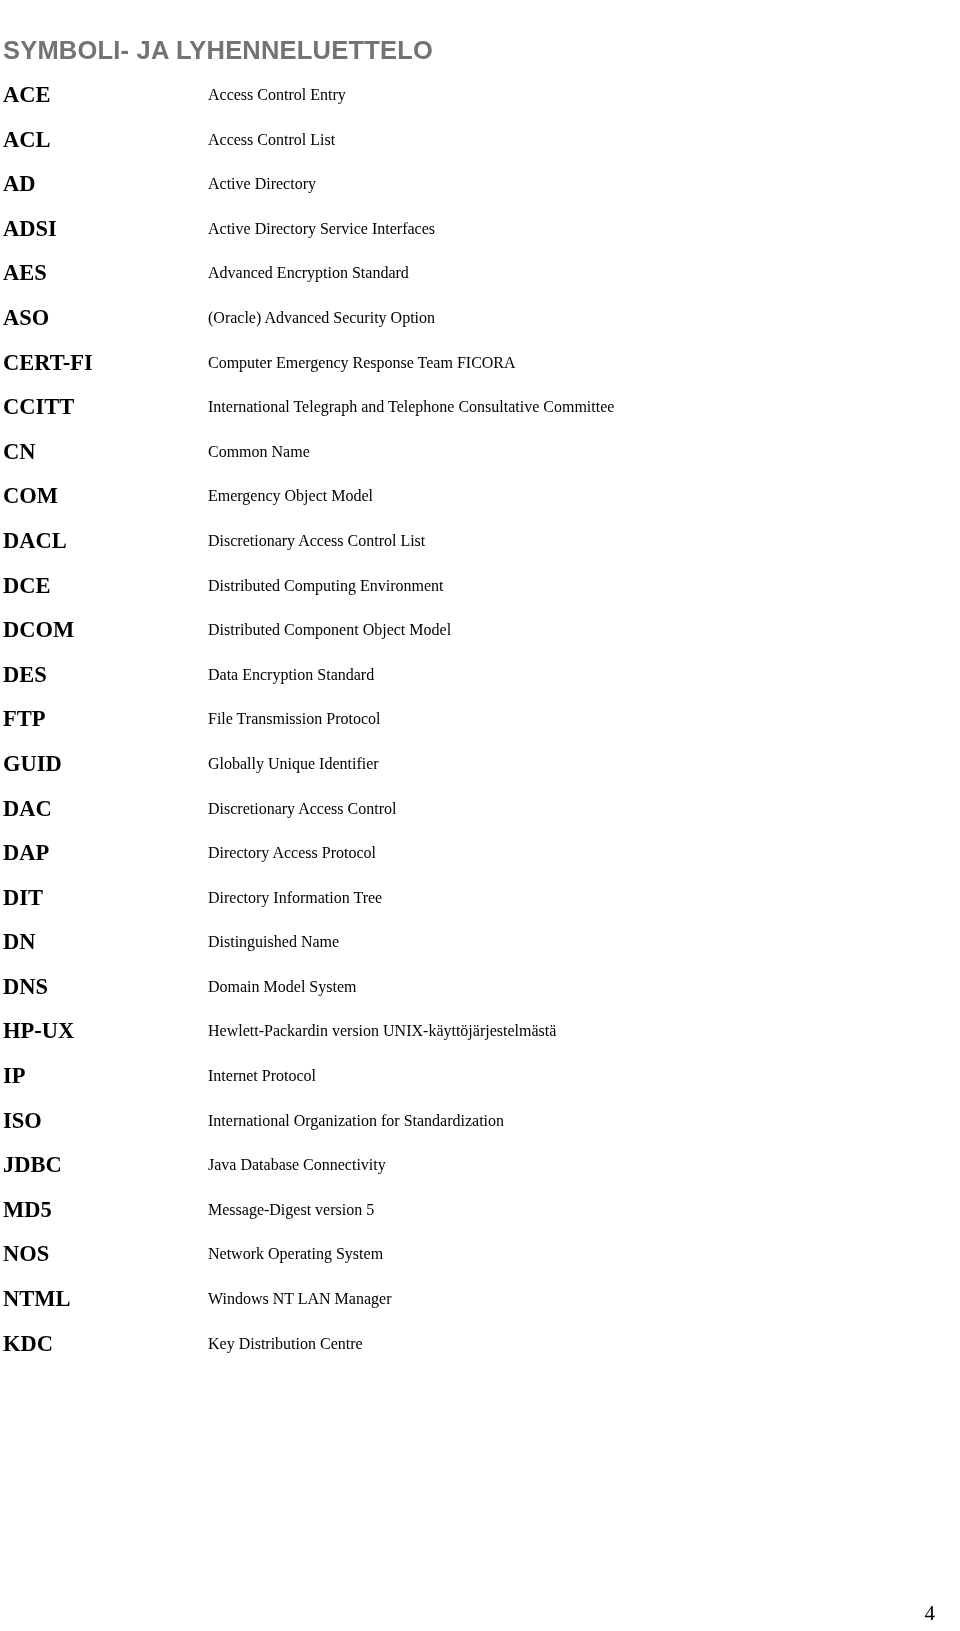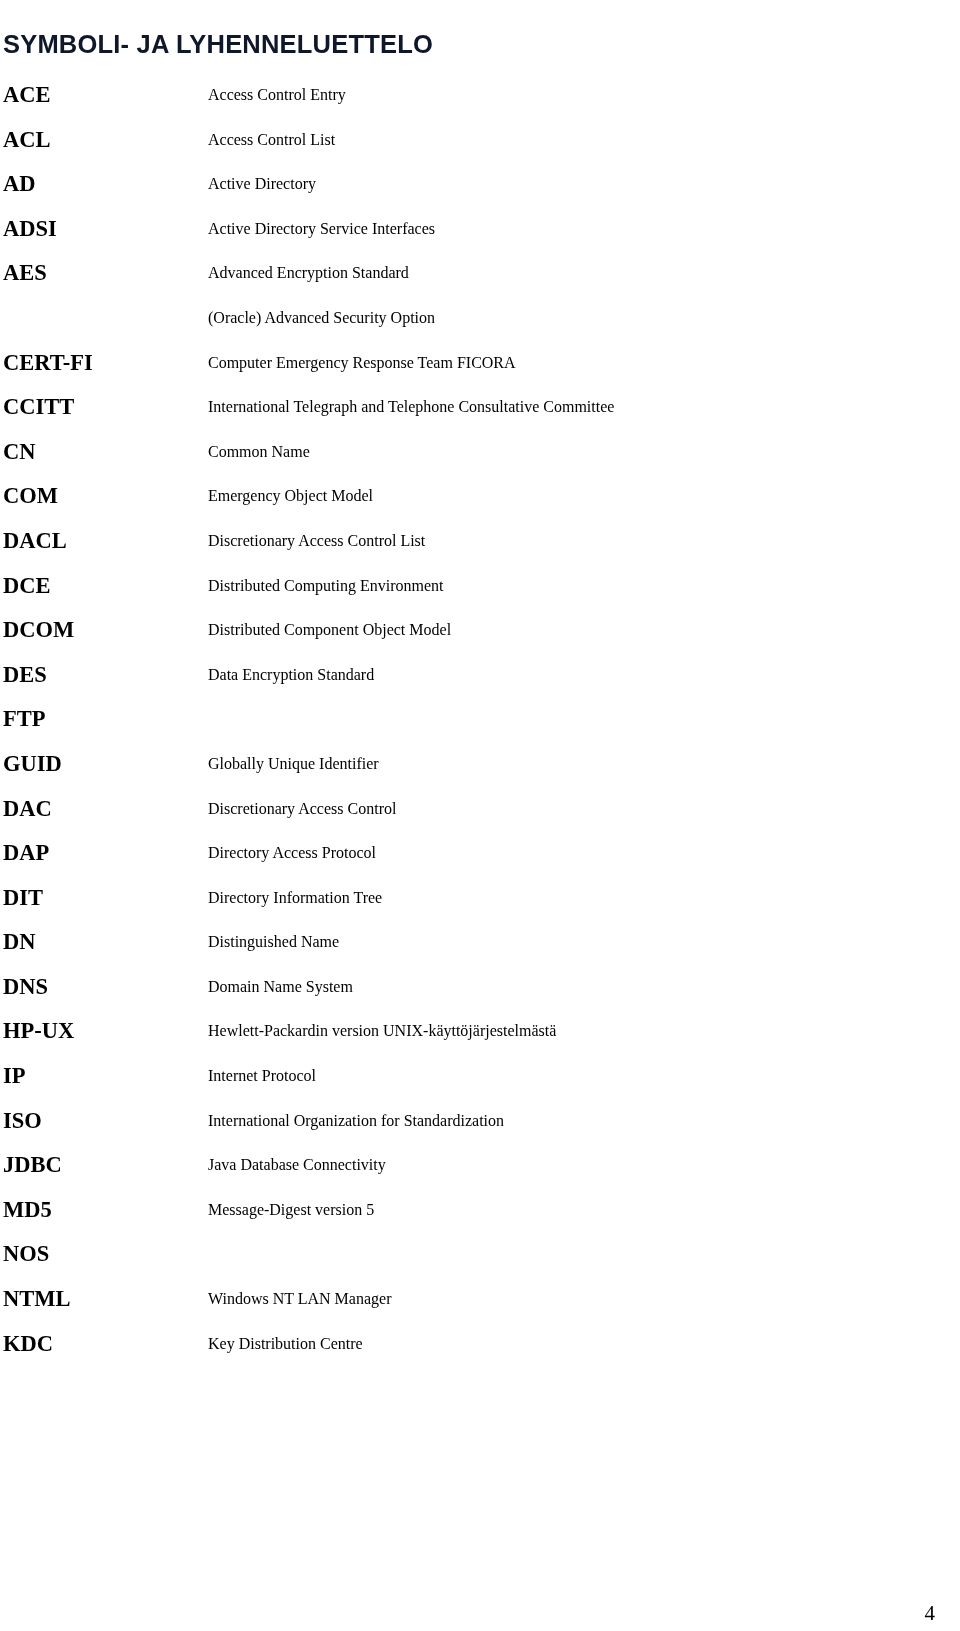--- a/index.html
+++ b/index.html
@@ -14,28 +14,28 @@
     height: 1631px;
     background: #ffffff;
     overflow: hidden;
     font-family: "Liberation Serif", "DejaVu Serif", serif;
     color: #000000;
     -webkit-font-smoothing: antialiased;
   }
   .page-title {
     position: absolute;
     left: 3px;
-    top: 12px;
+    top: 18px;
     font-family: "Liberation Sans", "DejaVu Sans", sans-serif;
     font-weight: bold;
     font-size: 25.5px;
     letter-spacing: 0.2px;
     line-height: 30px;
     white-space: nowrap;
-    color: #0f172a;
+    color: #737373;
   }
   .abbr-list {
     position: absolute;
     left: 0;
     top: 73px;
     width: 914px;
   }
   .abbr-row {
     position: relative;
     display: block;
@@ -98,20 +98,21 @@
       </div>
       <div class="abbr-row">
         <span class="abbr-term">ADSI</span>
         <span class="abbr-def">Active Directory Service Interfaces</span>
       </div>
       <div class="abbr-row">
         <span class="abbr-term">AES</span>
         <span class="abbr-def">Advanced Encryption Standard</span>
       </div>
       <div class="abbr-row">
+        <span class="abbr-term">ASO</span>
         <span class="abbr-def">(Oracle) Advanced Security Option</span>
       </div>
       <div class="abbr-row">
         <span class="abbr-term">CERT-FI</span>
         <span class="abbr-def">Computer Emergency Response Team FICORA</span>
       </div>
       <div class="abbr-row">
         <span class="abbr-term">CCITT</span>
         <span class="abbr-def">International Telegraph and Telephone Consultative Committee</span>
       </div>
@@ -134,20 +135,21 @@
       <div class="abbr-row">
         <span class="abbr-term">DCOM</span>
         <span class="abbr-def">Distributed Component Object Model</span>
       </div>
       <div class="abbr-row">
         <span class="abbr-term">DES</span>
         <span class="abbr-def">Data Encryption Standard</span>
       </div>
       <div class="abbr-row">
         <span class="abbr-term">FTP</span>
+        <span class="abbr-def">File Transmission Protocol</span>
       </div>
       <div class="abbr-row">
         <span class="abbr-term">GUID</span>
         <span class="abbr-def">Globally Unique Identifier</span>
       </div>
       <div class="abbr-row">
         <span class="abbr-term">DAC</span>
         <span class="abbr-def">Discretionary Access Control</span>
       </div>
       <div class="abbr-row">
@@ -157,21 +159,21 @@
       <div class="abbr-row">
         <span class="abbr-term">DIT</span>
         <span class="abbr-def">Directory Information Tree</span>
       </div>
       <div class="abbr-row">
         <span class="abbr-term">DN</span>
         <span class="abbr-def">Distinguished Name</span>
       </div>
       <div class="abbr-row">
         <span class="abbr-term">DNS</span>
-        <span class="abbr-def">Domain Name System</span>
+        <span class="abbr-def">Domain Model System</span>
       </div>
       <div class="abbr-row">
         <span class="abbr-term">HP-UX</span>
         <span class="abbr-def">Hewlett-Packardin version UNIX-käyttöjärjestelmästä</span>
       </div>
       <div class="abbr-row">
         <span class="abbr-term">IP</span>
         <span class="abbr-def">Internet Protocol</span>
       </div>
       <div class="abbr-row">
@@ -181,20 +183,21 @@
       <div class="abbr-row">
         <span class="abbr-term">JDBC</span>
         <span class="abbr-def">Java Database Connectivity</span>
       </div>
       <div class="abbr-row">
         <span class="abbr-term">MD5</span>
         <span class="abbr-def">Message-Digest version 5</span>
       </div>
       <div class="abbr-row">
         <span class="abbr-term">NOS</span>
+        <span class="abbr-def">Network Operating System</span>
       </div>
       <div class="abbr-row">
         <span class="abbr-term">NTML</span>
         <span class="abbr-def">Windows NT LAN Manager</span>
       </div>
       <div class="abbr-row">
         <span class="abbr-term">KDC</span>
         <span class="abbr-def">Key Distribution Centre</span>
       </div>
     </div>

